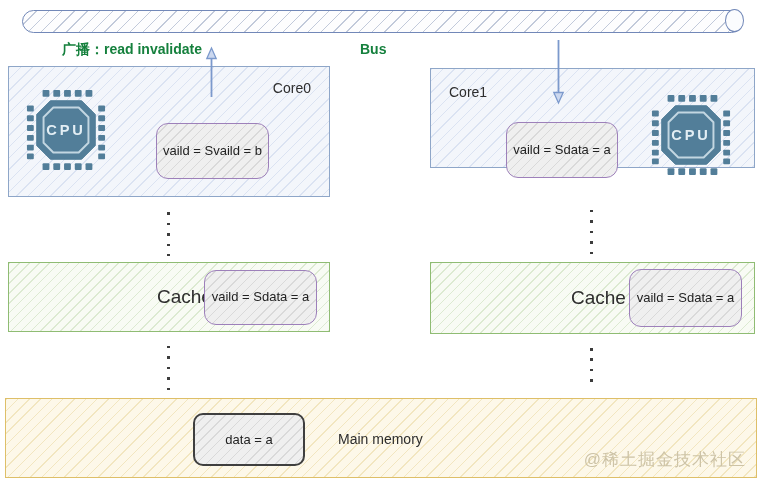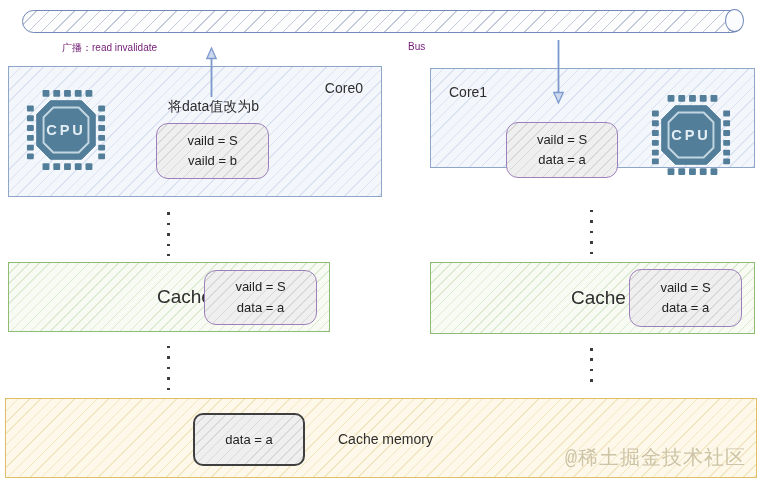--- a/index.html
+++ b/index.html
@@ -11,49 +11,49 @@
     position:absolute; left:22px; top:10px; width:721px; height:23px;
     border:1.6px solid #7288b8; border-radius:12px;
     background: repeating-linear-gradient(135deg, rgba(105,125,165,0.40) 0 1px, transparent 1px 9px), #fdfdfe;
   }
   .bus-cap {
     position:absolute; right:-2px; top:-1.6px; width:19px; height:23px;
     border:1.6px solid #7288b8; border-radius:50%; background:#fbfcfe;
   }
 
   
-  .lbl { position:absolute; font-size:10px; color:#701a75; white-space:nowrap; }
+  .lbl { position:absolute; font-size:14px; color:#15803d; white-space:nowrap;font-weight:bold; }
   .broadcast-label { left:62px; top:41px; }
-  .bus-label { left:360px; top:41px;margin-left:48px; }
+  .bus-label { left:360px; top:41px; }
 
   
   .arrows { position:absolute; left:0; top:0; pointer-events:none; z-index:5; }
 
   
   .box { position:absolute; }
   .core-box {
     border:1.6px solid #8ea6c8;
     background: repeating-linear-gradient(135deg, #dbe3f2 0 1px, transparent 1px 8px), #f3f6fb;
   }
-  .core0-box { left:8px; top:66px; width:374px; height:131px;text-decoration:underline; }
+  .core0-box { left:8px; top:66px; width:322px; height:131px;text-decoration:underline; }
   .core1-box { left:430px; top:68px; width:325px; height:100px; }
   .core-label { position:absolute; font-size:14px; color:#2d2d2d; }
   .core0-label { right:18px; top:13px; }
   .core1-label { left:18px; top:15px; }
   .action-text { position:absolute; left:132px; top:31px; width:145px; text-align:center; font-size:14px; color:#2d2d2d; }
 
   .cpu-icon { position:absolute; }
   .cpu0 { left:16px; top:21px; }
   .cpu1 { right:22px; top:24px; }
 
   
   .vbox {
     position:absolute; border:1.6px solid #9d80ba; border-radius:12px;
     background: repeating-linear-gradient(135deg, #d9d9d9 0 1px, #efefef 1px 7px);
-    display:flex; flex-direction:column; align-items:center; justify-content:center;
+    display:flex; flex-direction:row; align-items:center; justify-content:center;
     font-size:13px; color:#222; line-height:1.55; text-align:center;
   }
   .vbox-core0 { left:147px; top:56px; width:113px; height:56px; }
   .vbox-core1 { left:75px;  top:53px; width:112px; height:56px; }
   .vbox-cache0 { left:195px; top:7px;  width:113px; height:55px; }
   .vbox-cache1 { left:198px; top:6px;  width:113px; height:58px; }
 
   
   .dots {
     position:absolute; width:2.5px;
@@ -82,21 +82,21 @@
     background: repeating-linear-gradient(135deg, #f2e6c0 0 1px, transparent 1px 8px), #fdf8e9;
   }
   .vbox-mem {
     position:absolute; left:187px; top:14px; width:112px; height:53px;
     border:2px solid #3f3f3f; border-radius:10px;
     background: repeating-linear-gradient(135deg, #d9d9d9 0 1px, #efefef 1px 7px);
     display:flex; align-items:center; justify-content:center;
     font-size:13px; color:#222;
   }
   .memory-label { position:absolute; left:332px; top:32px; font-size:14px; color:#2d2d2d; }
-  .watermark { position:absolute; right:10px; bottom:6px; font-size:20px; color:#cdc3a6; letter-spacing:1px;font-family:Liberation Mono, monospace; }
+  .watermark { position:absolute; right:10px; bottom:6px; font-size:17px; color:#cdc3a6; letter-spacing:1px; }
 </style>
 </head>
 <body>
 
 <div class="canvas">
 
   <div class="bus">
     <div class="bus-cap"></div>
   </div>
 
@@ -138,21 +138,20 @@
           <rect x="75" y="27" width="7" height="6" rx="1"></rect>
           <rect x="75" y="37" width="7" height="6" rx="1"></rect>
           <rect x="75" y="47" width="7" height="6" rx="1"></rect>
           <rect x="75" y="57" width="7" height="6" rx="1"></rect>
           <rect x="75" y="66" width="7" height="6" rx="1"></rect>
       </g>
       <path d="M26,12 L58,12 L72,26 L72,58 L58,72 L26,72 L12,58 L12,26 Z" fill="#527e99" stroke="#527e99" stroke-linejoin="round"></path>
       <path d="M29,19 L55,19 L65,29 L65,55 L55,65 L29,65 L19,55 L19,29 Z" fill="none" stroke="#c2d6e1" stroke-width="2" stroke-linejoin="round"></path>
       <text x="42" y="47.5" text-anchor="middle" font-size="15" font-weight="bold" letter-spacing="3" fill="#e3eef4" font-family="Liberation Sans, sans-serif">CPU</text>
     </svg>
-    <div class="action-text">将data值改为b</div>
     <div class="vbox vbox-core0">
       <div>vaild = S</div>
       <div>vaild = b</div>
     </div>
   </div>
 
   <div class="box core-box core1-box">
     <div class="core-label core1-label">Core1</div>
     <div class="vbox vbox-core1">
       <div>vaild = S</div>
@@ -207,17 +206,17 @@
     <div class="vbox vbox-cache1">
       <div>vaild = S</div>
       <div>data = a</div>
     </div>
   </div>
 
   <div class="box memory-box">
     <div class="vbox-mem">
       <span>data = a</span>
     </div>
-    <div class="memory-label">Cache memory</div>
+    <div class="memory-label">Main memory</div>
     <div class="watermark">@稀土掘金技术社区</div>
   </div>
 
 </div>
 
 </body></html>

